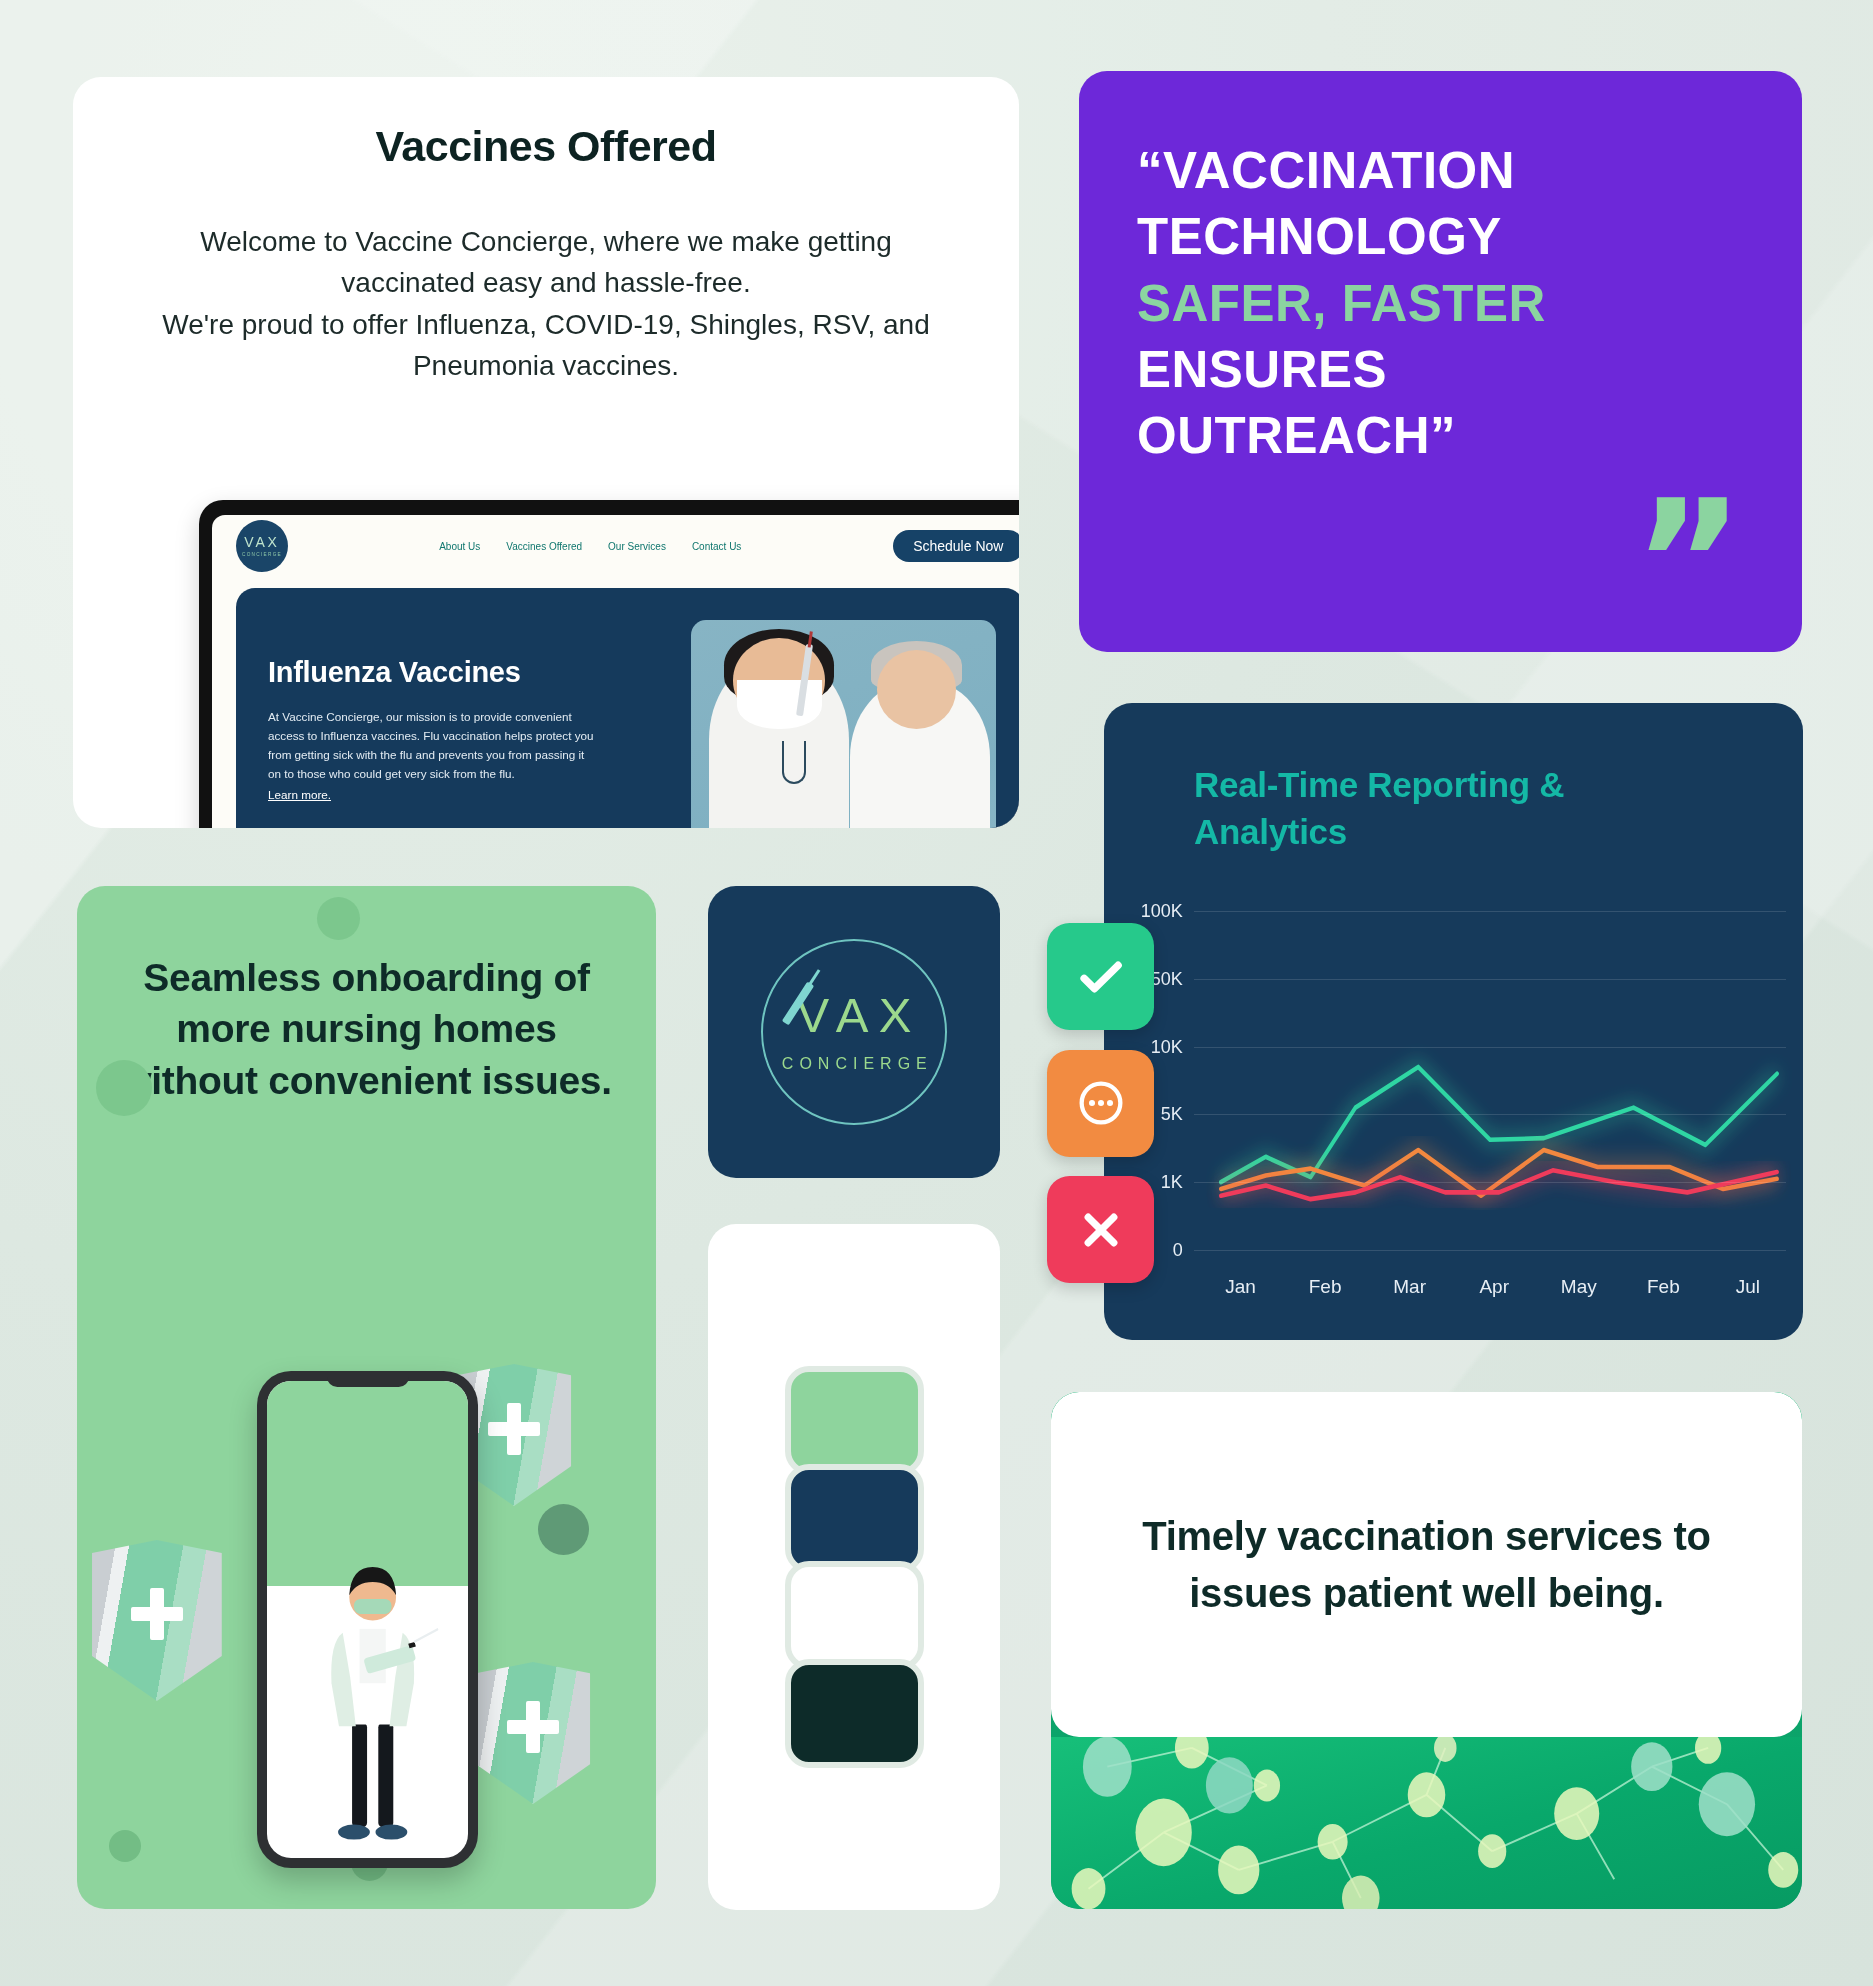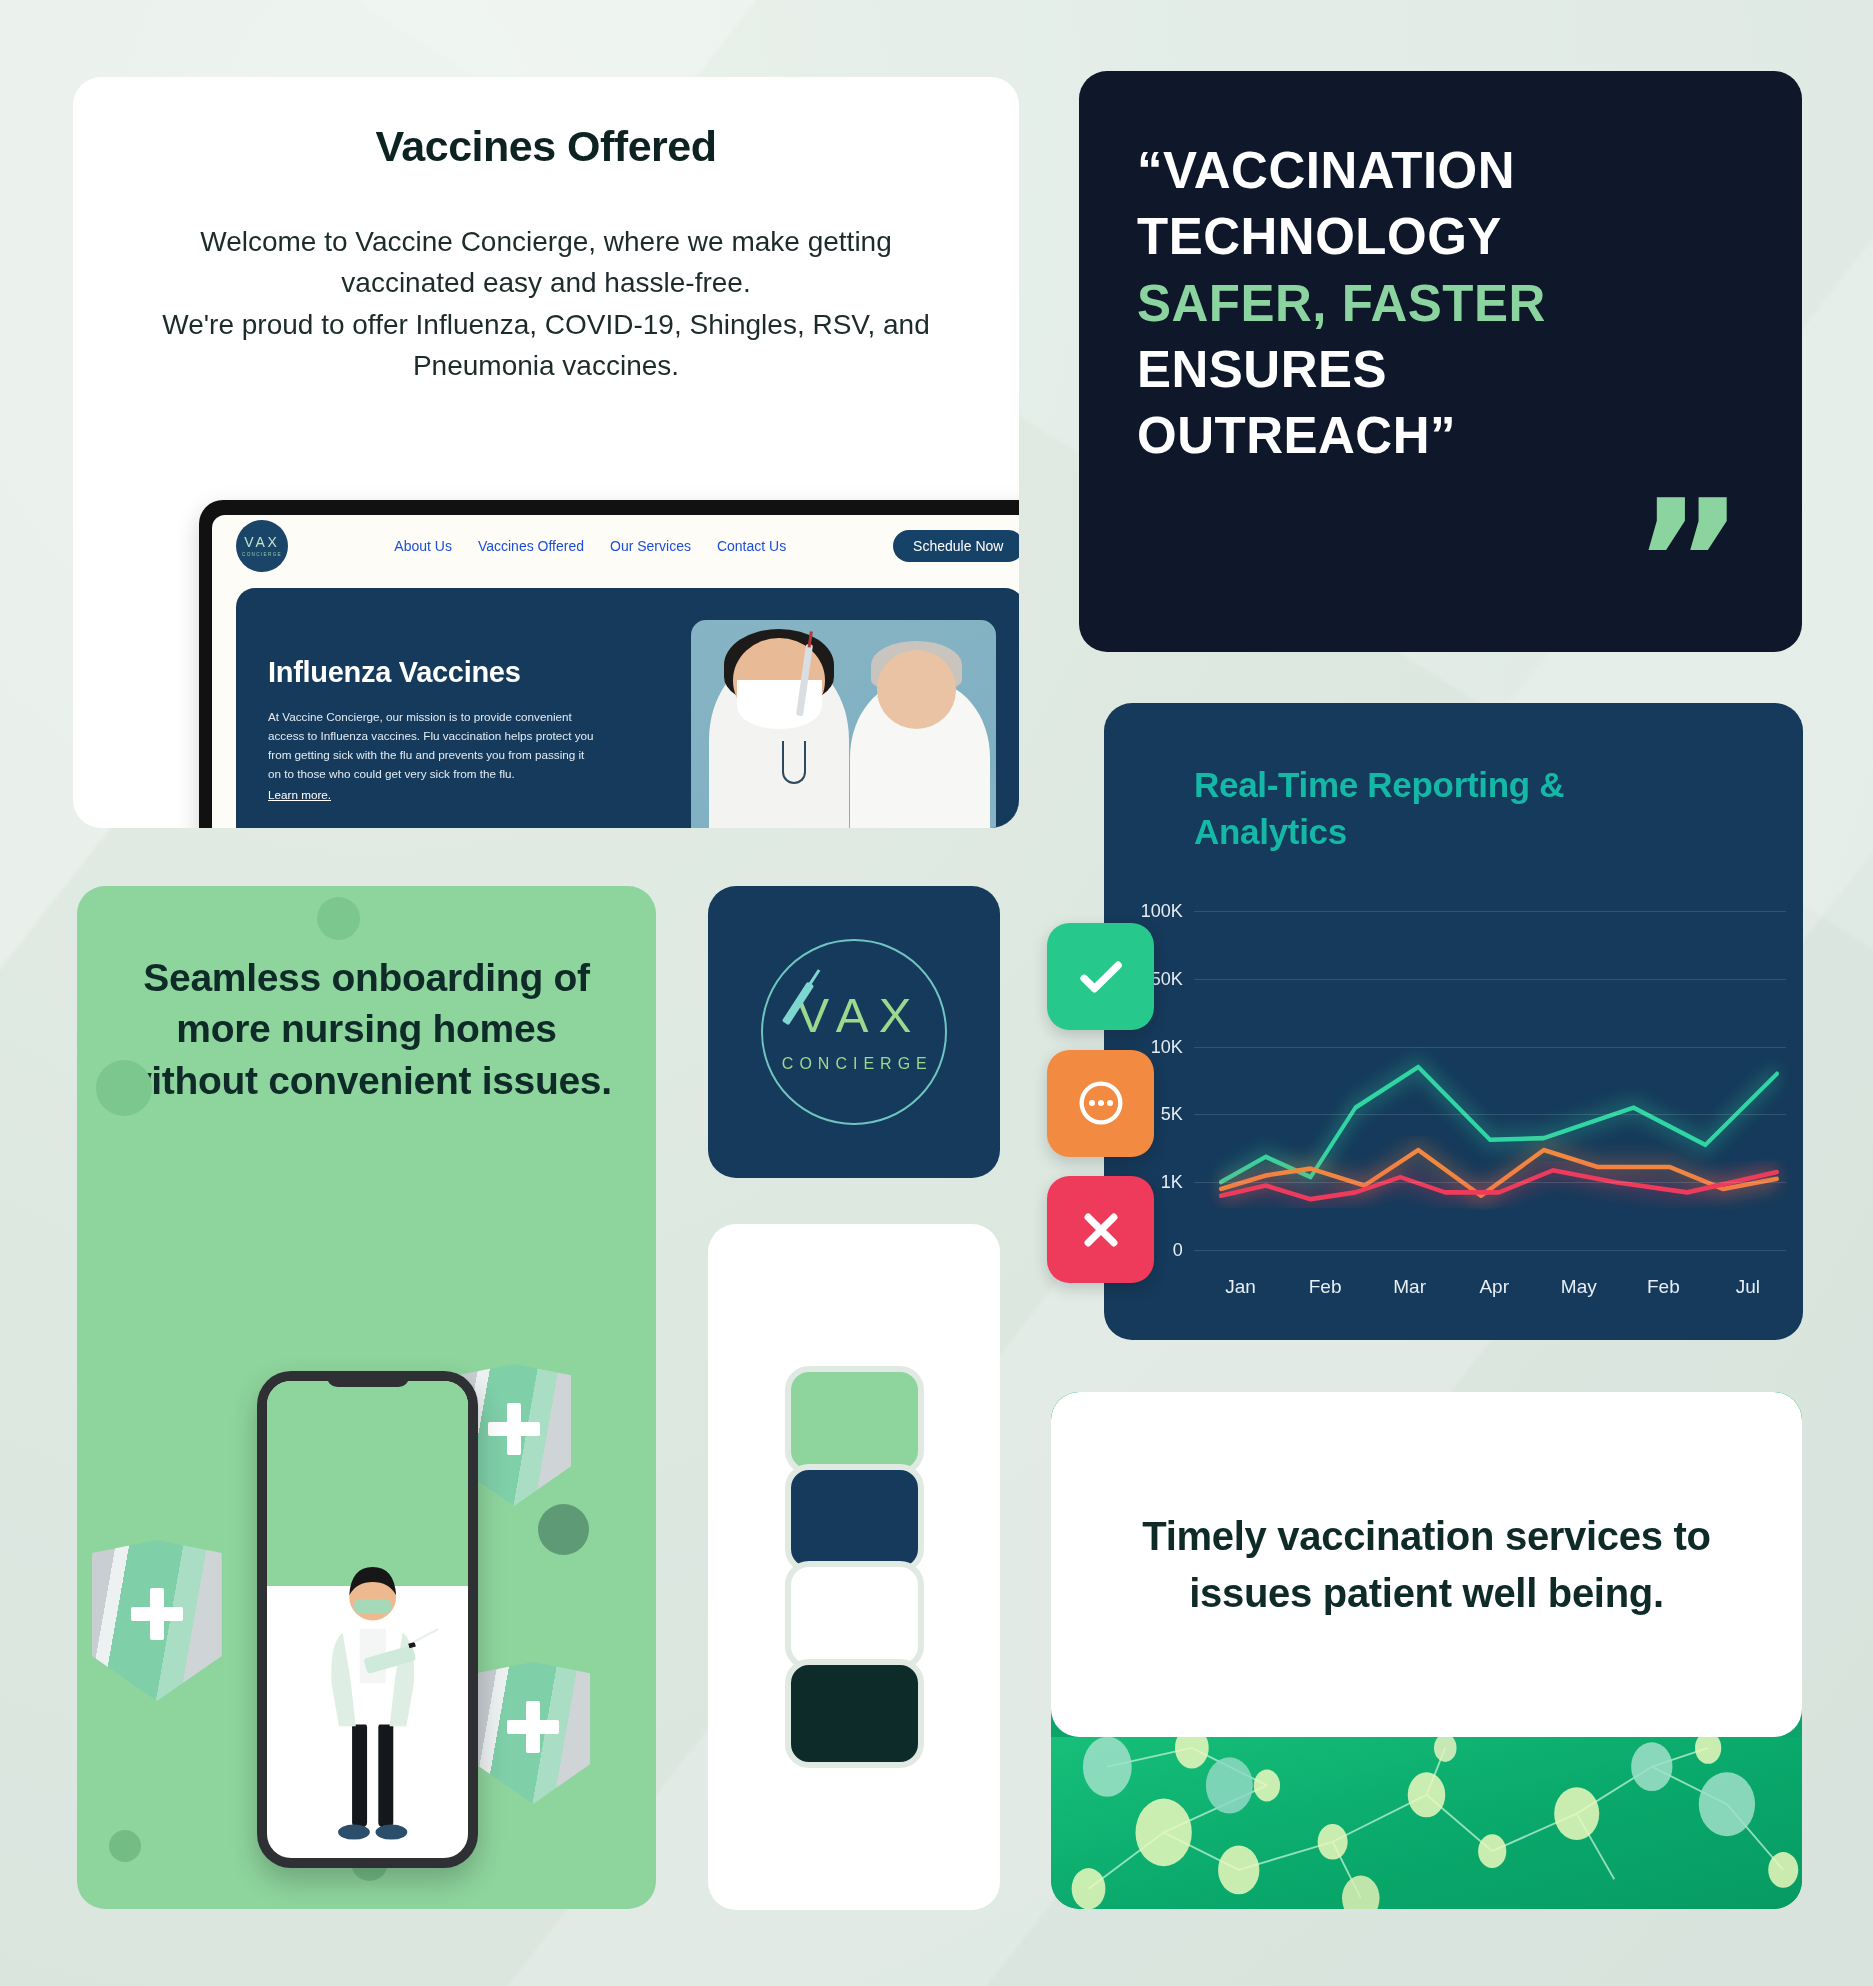--- a/index.html
+++ b/index.html
@@ -32,21 +32,21 @@
   .tablet{position:absolute;left:126px;top:423px;width:862px;height:422px;
     background:#111;border-radius:24px 24px 5.6px 5.6px;padding:15px 13px 0 13px;
     box-shadow:0 9.4px 24px rgba(0,0,0,.18);}
   .tablet-screen{background:#fdfcf7;height:100%;border-radius:13px 13px 0 0;overflow:hidden;position:relative;}
   .t-nav{height:62px;display:flex;align-items:center;padding:0 24px;gap:0;}
   .t-logo{width:52px;height:52px;border-radius:50%;background:#1a4568;
     display:flex;flex-direction:column;align-items:center;justify-content:center;flex:0 0 auto;}
   .t-logo .lv{font-size:14px;letter-spacing:2.8px;color:#bfe4cd;line-height:1;font-weight:500;}
   .t-logo .lc{font-size:4.7px;letter-spacing:1.3px;color:#8fc7a8;margin-top:2.8px;}
   .t-nav-items{display:flex;gap:26px;margin:0 auto;}
-  .t-nav-items span{font-size:14px;color:#1d4ed8;}
+  .t-nav-items span{font-size:10px;color:#0f766e;}
   .t-cta{background:#164267;color:#fff;font-size:14px;border-radius:19px;
     padding:8.4px 20.6px;flex:0 0 auto;}
   .t-hero{position:absolute;left:24px;right:24px;top:73px;bottom:0;
     background:#153a5c;border-radius:19px 19px 0 0;display:flex;padding:32px 0 0 0;}
   .t-hero-l{width:57%;padding:36px 0 0 32px;}
   .t-hero-l h2{color:#fff;font-size:29px;font-weight:600;letter-spacing:-0.3px;}
   .t-hero-l p{color:#e3ecf3;font-size:11.7px;line-height:1.62;margin-top:19px;width:328px;}
   .t-hero-l a{color:#fff;font-size:11.7px;text-decoration:underline;display:inline-block;margin-top:3.7px;}
   .t-hero-r{flex:1;margin:0 28px 0 5.6px;border-radius:15px;position:relative;overflow:hidden;
     background:linear-gradient(160deg,#87b4c4 0%,#7fb0c2 60%,#93bccb 100%);}
@@ -58,21 +58,21 @@
   .ph-mask{position:absolute;left:15%;top:20%;width:28%;height:16%;background:#fff;border-radius:0 0 48% 48%;}
   .ph-syr{position:absolute;left:36%;top:8%;width:6.6px;height:24%;background:#d9dee2;transform:rotate(8deg);border-radius:1.9px;}
   .ph-syr::after{content:"";position:absolute;left:1.9px;top:-18%;width:2.8px;height:22%;background:#b03838;}
   .ph-pat{position:absolute;right:2%;bottom:0;width:46%;height:80%;background:#f7f7f5;border-radius:46% 46% 0 0/32% 32% 0 0;}
   .ph-pat-head{position:absolute;right:13%;top:10%;width:26%;height:26%;background:#e9c3a3;border-radius:50%;}
   .ph-pat-hair{position:absolute;right:11%;top:7%;width:30%;height:16%;background:#c9c4be;border-radius:50% 50% 20% 20%;}
   .ph-steth{position:absolute;left:30%;top:40%;width:24px;height:43px;border:2.8px solid #2b4a5e;
     border-top:none;border-radius:0 0 13px 13px;}
 
   
-  #quote-card{left:1079px;top:71px;width:723px;height:581px;background:#0f172a;border-radius:28px;}
+  #quote-card{left:1079px;top:71px;width:723px;height:581px;background:#6d28d9;border-radius:28px;}
   #quote-card .q-body{padding:67px 58px 0 58px;}
   .q-line{font-size:51px;font-weight:800;line-height:1.3;color:#fff;letter-spacing:0.5px;}
   .q-line.accent{color:#8bd4a0;}
   .q-mark{position:absolute;right:58px;bottom:45px;color:#8bd4a0;
     font-size:169px;line-height:.52;font-weight:800;font-family:"DejaVu Sans",sans-serif;}
 
   
   #chart-card{left:1104px;top:703px;width:699px;height:637px;background:#163a5b;border-radius:28px;}
   #chart-card h2{color:#14b8a6;font-size:35px;font-weight:700;letter-spacing:-0.3px;
     line-height:1.35;padding:58px 0 0 90px;width:562px;}

